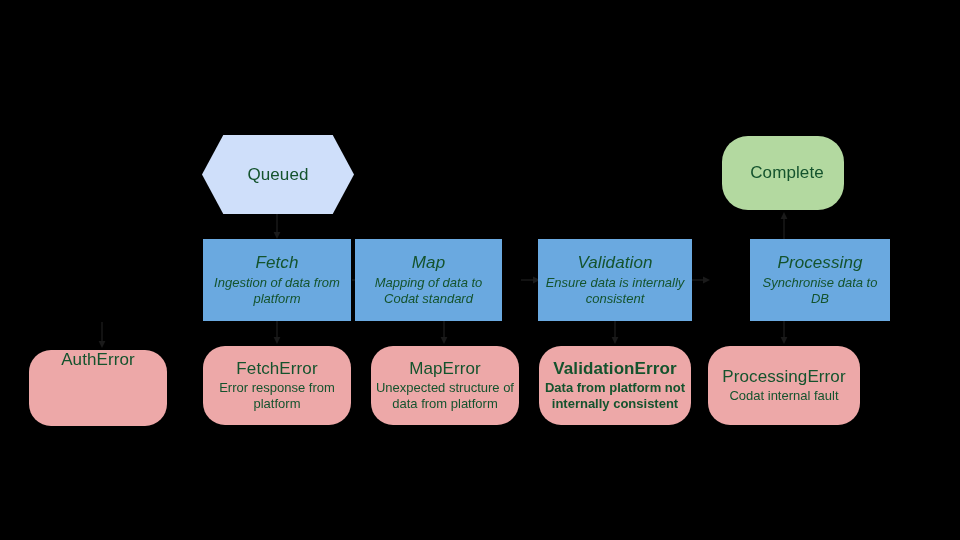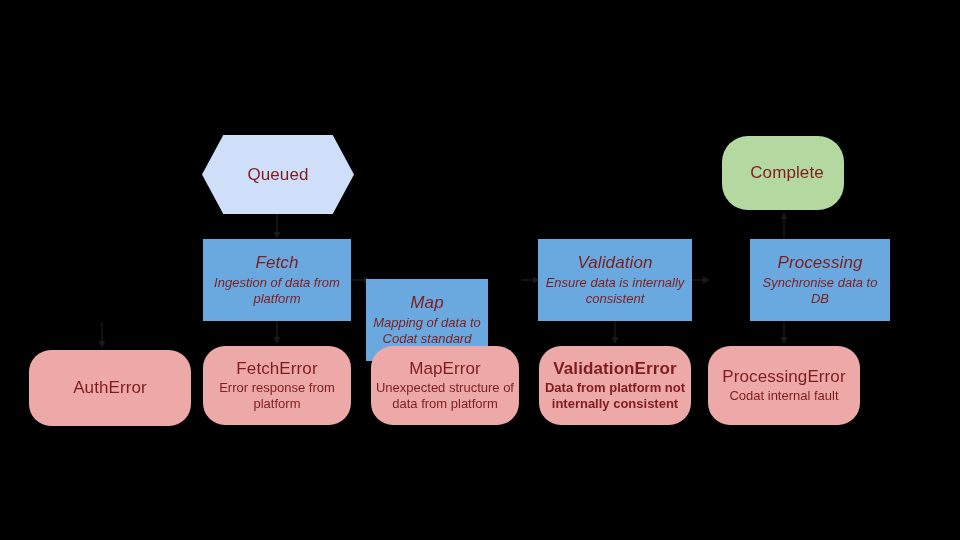--- a/index.html
+++ b/index.html
@@ -17,21 +17,21 @@
     -webkit-font-smoothing: antialiased;
   }
   .node {
     position: absolute;
     box-sizing: border-box;
     display: flex;
     flex-direction: column;
     align-items: center;
     justify-content: center;
     text-align: center;
-    color: #7f1d1d;
+    color: #14532d;
     line-height: 1.15;
   }
   .node .title {
     font-size: 17px;
     letter-spacing: 0.1px;
   }
   .node .desc {
     font-size: 13px;
     margin-top: 2px;
     max-width: 94%;
@@ -126,36 +126,36 @@
 
   <div class="node rounded-lg" style="left:722px; top:136px; width:122px; height:74px; background:#b3d9a0;padding-left:8px;">
     <div class="title">Complete</div>
   </div>
 
   <div class="node rect" style="left:203px; top:239px; width:148px; height:82px; background:#6aa9e0;">
     <div class="title">Fetch</div>
     <div class="desc">Ingestion of data from platform</div>
   </div>
 
-  <div class="node rect" style="left:366px; top:239px; width:122px; height:82px; background:#6aa9e0;margin-top:40px;">
+  <div class="node rect" style="left:355px; top:239px; width:147px; height:82px; background:#6aa9e0;">
     <div class="title">Map</div>
     <div class="desc">Mapping of data to Codat standard</div>
   </div>
 
   <div class="node rect" style="left:538px; top:239px; width:154px; height:82px; background:#6aa9e0;">
     <div class="title">Validation</div>
     <div class="desc">Ensure data is internally consistent</div>
   </div>
 
   <div class="node rect" style="left:713px; top:239px; width:140px; height:82px; background:#6aa9e0;margin-left:37px;">
     <div class="title">Processing</div>
     <div class="desc">Synchronise data to DB</div>
   </div>
 
-  <div class="node rounded" style="left:29px; top:350px; width:162px; height:76px; background:#eda8a8;">
+  <div class="node rounded" style="left:29px; top:350px; width:138px; height:76px; background:#eda8a8;justify-content:space-between;">
     <div class="title">AuthError</div>
   </div>
 
   <div class="node rounded" style="left:371px; top:346px; width:148px; height:79px; background:#eda8a8;">
     <div class="title">MapError</div>
     <div class="desc">Unexpected structure of data from platform</div>
   </div>
 
   <div class="node rounded" style="left:203px; top:346px; width:148px; height:79px; background:#eda8a8;">
     <div class="title">FetchError</div>

